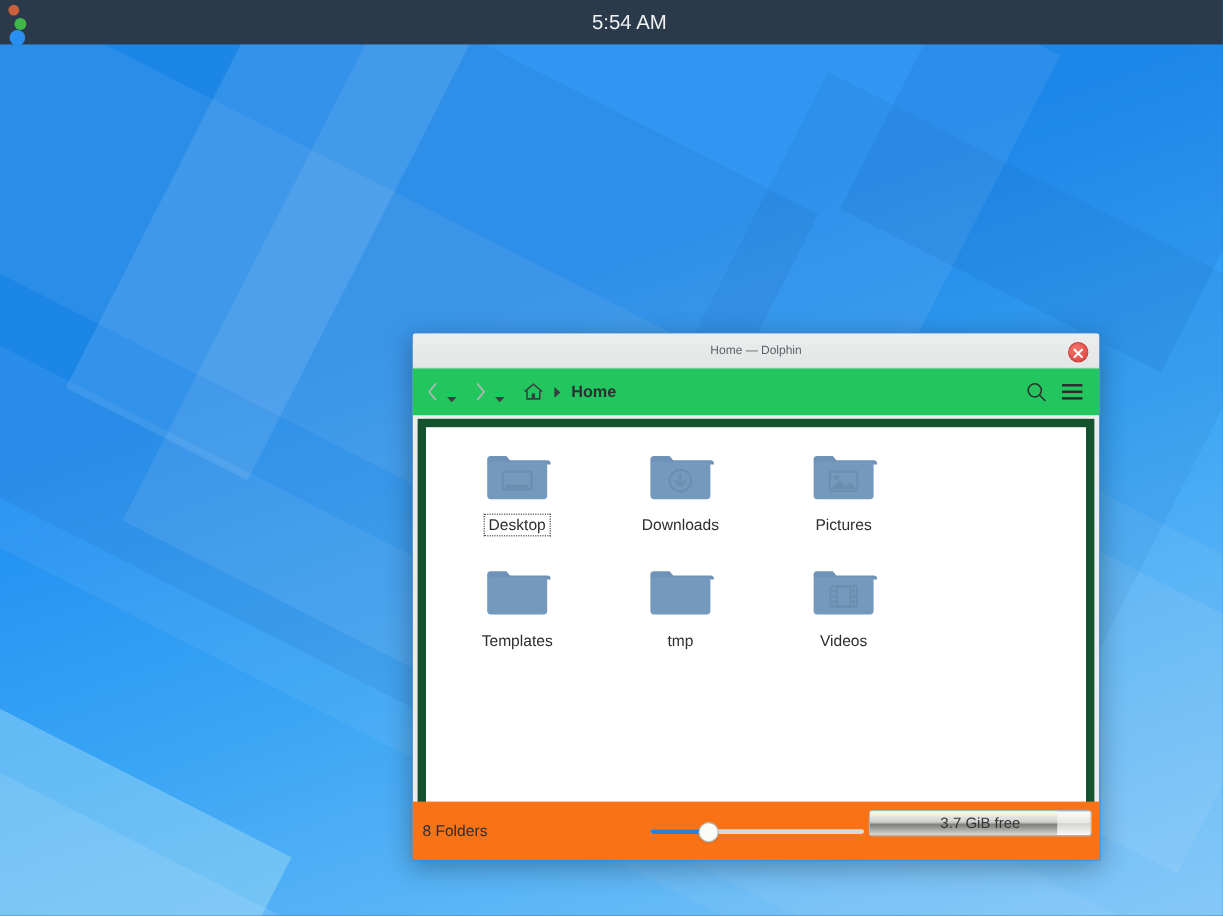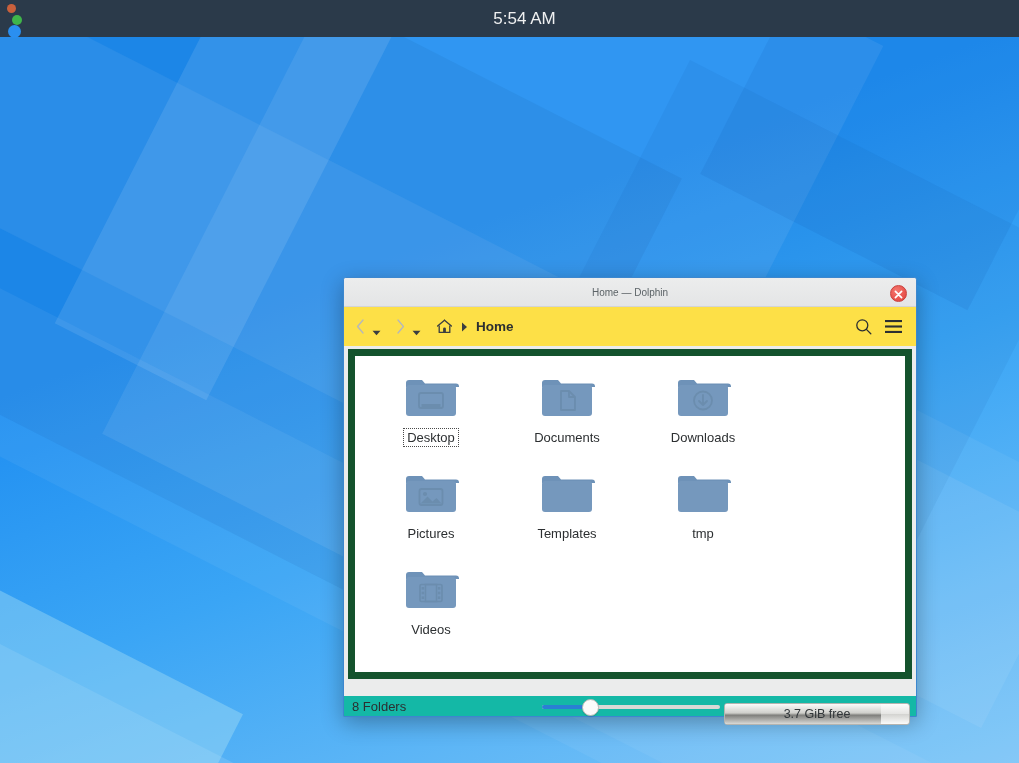--- a/index.html
+++ b/index.html
@@ -81,21 +81,21 @@
     border-radius:50%;
     background:radial-gradient(circle at 38% 32%,#f4776f 0%,#e8524c 65%,#d93f3a 100%);
     border:1px solid #c9403c;
     cursor:pointer;
   }
   #close-button svg{ display:block; margin:4px auto 0; }
 
   
   #toolbar{
     position:relative; height:39px;
-    background:#fde047;
+    background:#22c55e;
     display:flex; align-items:center;
     padding:0 8px;
   }
   .navgrp{ display:flex; align-items:flex-end; }
   .navbtn{
     width:17px; height:26px; display:flex; align-items:center; justify-content:center;
     cursor:pointer;
   }
   .navcaret{
     width:14px; height:26px; display:flex; align-items:flex-end; justify-content:center;
@@ -131,22 +131,22 @@
   .ficon{ width:56px; height:46px; position:relative; }
   .flabel{
     margin-top:9px; font-size:13px; color:#2c2f31;
     padding:1px 3px; max-width:130px;
     white-space:nowrap; overflow:hidden; text-overflow:ellipsis;
   }
   .fitem.focused .flabel{ outline:1px dotted #4a4a4a; }
 
   
   #statusbar{
-    position:absolute; left:0; bottom:0; width:100%; height:20px;
-    background:#14b8a6;
+    position:absolute; left:0; bottom:0; width:100%; height:48px;
+    background:#f97316;
     display:flex; align-items:center; padding:0 8px;
   }
   #status-text{ font-size:13px; color:#2c2f31; width:190px; }
   #zoom-slider{
     position:relative; width:178px; height:20px; cursor:pointer;
     display:flex; align-items:center;
   }
   .slider-groove{
     position:absolute; left:0; top:9px; width:178px; height:4px;
     background:#d9d9d6; border-radius:2px;
@@ -284,31 +284,20 @@
           <svg width="56" height="46" viewBox="0 0 56 46">
             <path d="M3 9 a3 3 0 0 1 3-3 h13 l3 3.6 h31 a3 3 0 0 1 3 3 V13 H3 Z" fill="#6e92b8"></path>
             <rect x="3" y="11" width="50" height="31" rx="3" fill="#7598bd"></rect>
             <rect x="16" y="19" width="24" height="15" rx="2" fill="none" stroke="#6b8dae" stroke-width="1.8"></rect>
             <rect x="18.5" y="30" width="19" height="3" fill="#6b8dae"></rect>
           </svg>
         </div>
         <div class="flabel">Desktop</div>
       </div>
 
-      <div class="fitem">
-        <div class="ficon">
-          <svg width="56" height="46" viewBox="0 0 56 46">
-            <path d="M3 9 a3 3 0 0 1 3-3 h13 l3 3.6 h31 a3 3 0 0 1 3 3 V13 H3 Z" fill="#6e92b8"></path>
-            <rect x="3" y="11" width="50" height="31" rx="3" fill="#7598bd"></rect>
-            <path d="M22 17 h8 l6 6 v13 h-14 Z" fill="none" stroke="#6b8dae" stroke-width="1.8" stroke-linejoin="round"></path>
-            <path d="M30 17 v6 h6" fill="none" stroke="#6b8dae" stroke-width="1.8" stroke-linejoin="round"></path>
-          </svg>
-        </div>
-        <div class="flabel">Documents</div>
-      </div>
 
       <div class="fitem">
         <div class="ficon">
           <svg width="56" height="46" viewBox="0 0 56 46">
             <path d="M3 9 a3 3 0 0 1 3-3 h13 l3 3.6 h31 a3 3 0 0 1 3 3 V13 H3 Z" fill="#6e92b8"></path>
             <rect x="3" y="11" width="50" height="31" rx="3" fill="#7598bd"></rect>
             <circle cx="28" cy="26.5" r="9" fill="none" stroke="#6b8dae" stroke-width="1.8"></circle>
             <path d="M28 21 v10 M24 27 l4 4 4-4" fill="none" stroke="#6b8dae" stroke-width="1.8" stroke-linecap="round" stroke-linejoin="round"></path>
           </svg>
         </div>

